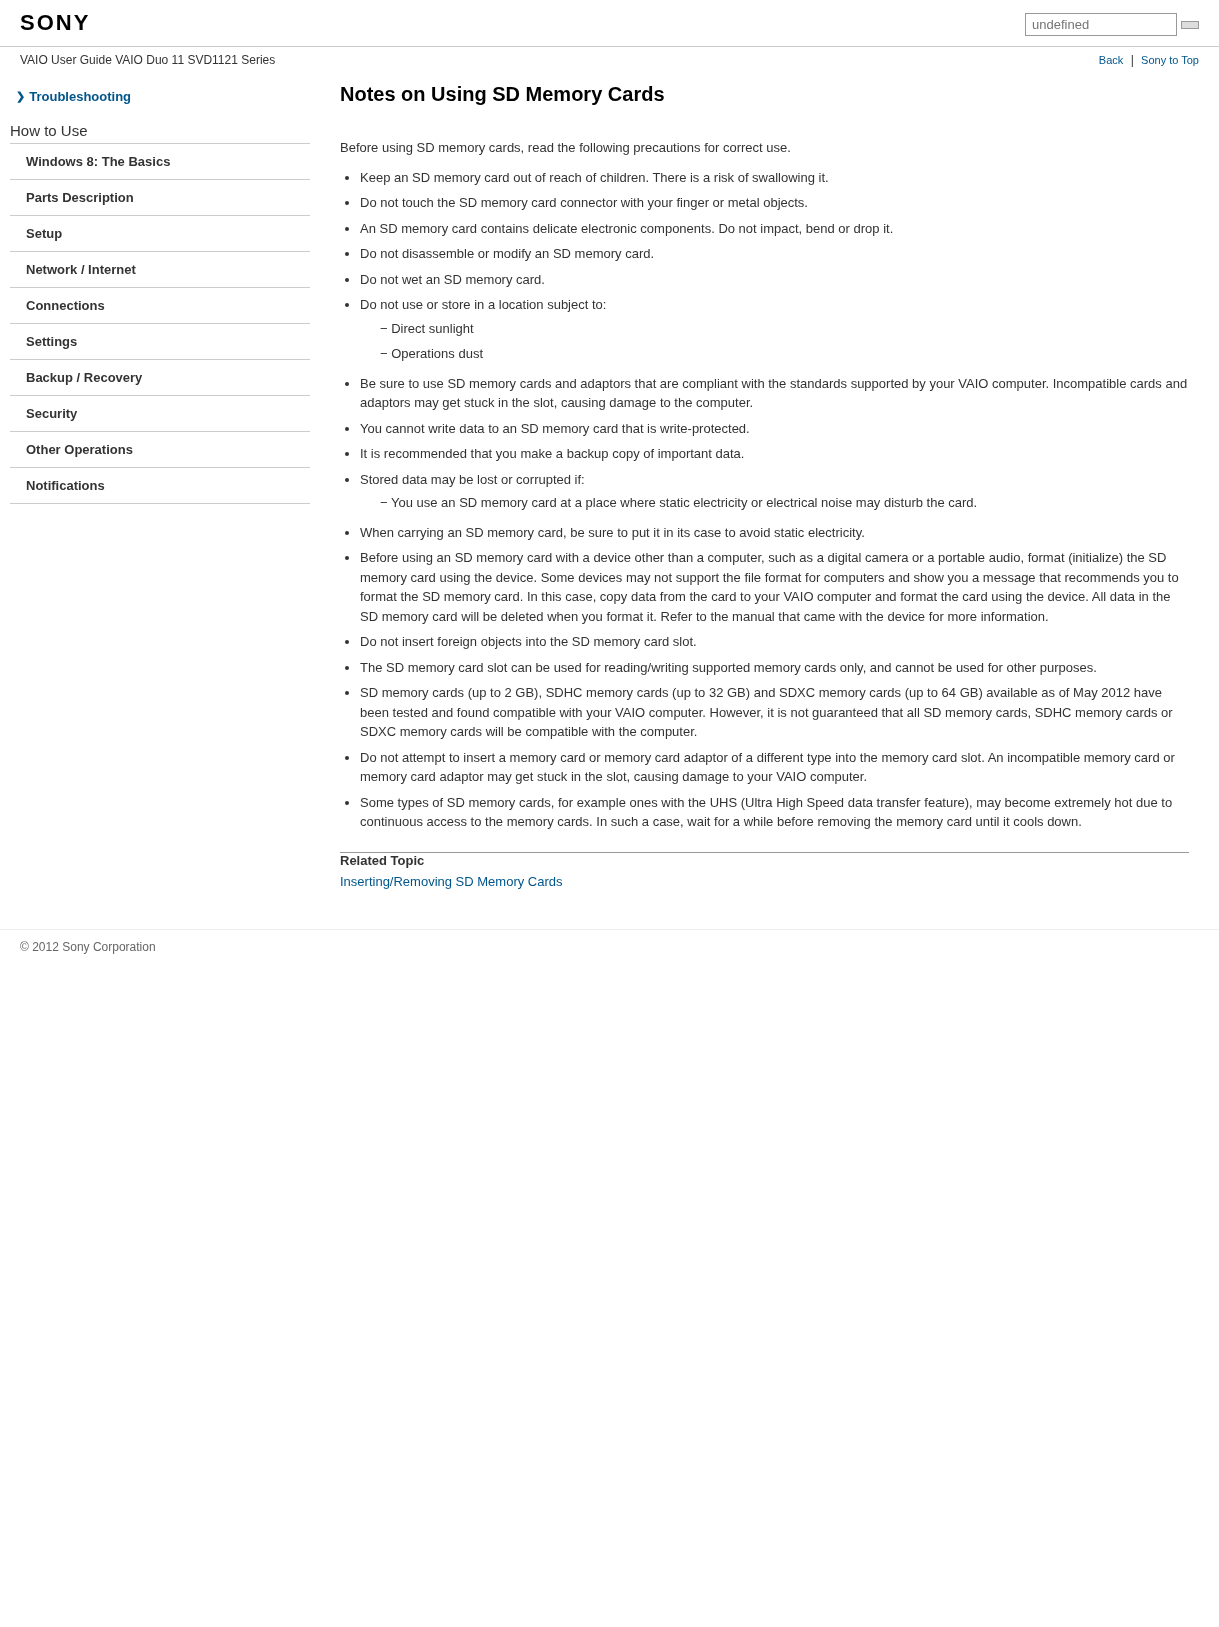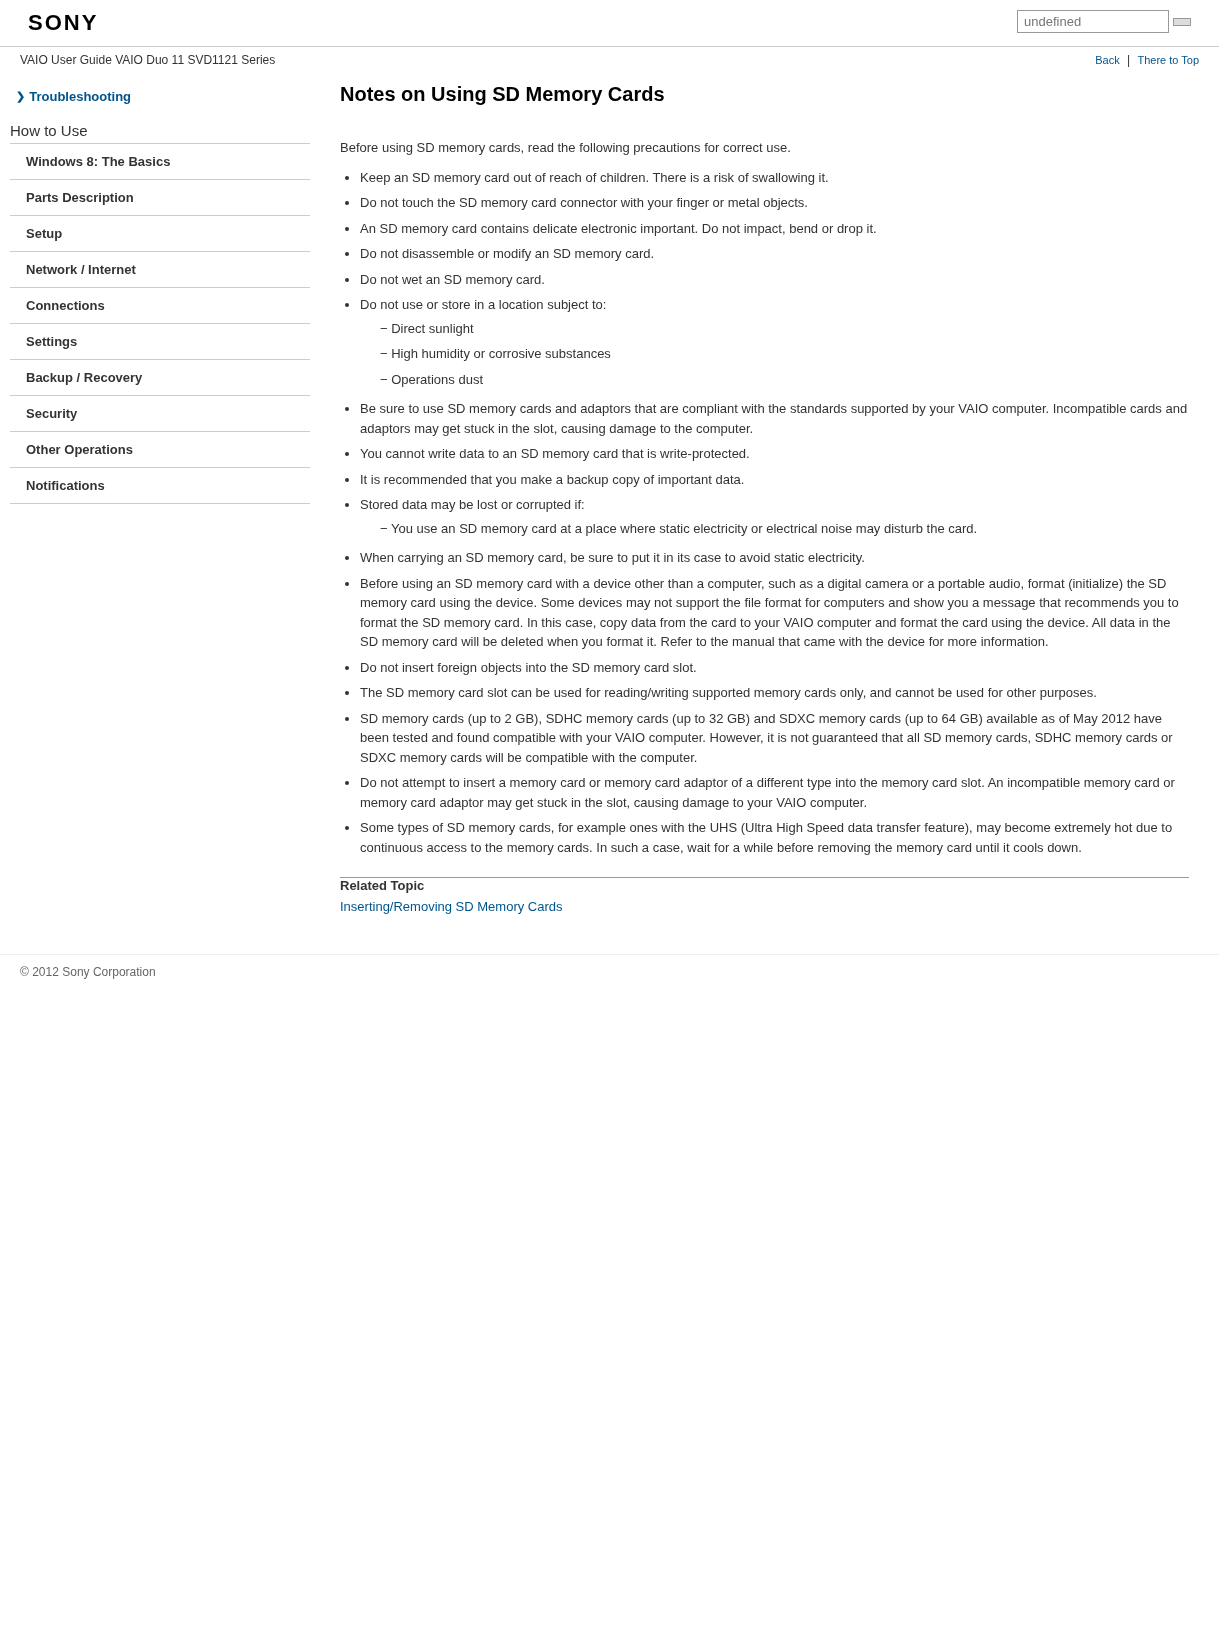--- a/index.html
+++ b/index.html
@@ -1,23 +1,23 @@
 <!DOCTYPE html>
 <html><head>
   <meta charset="utf-8">
   <style>
     * { margin: 0; padding: 0; box-sizing: border-box; }
     body { font-family: Arial, Helvetica, sans-serif; font-size: 13px; color: #333; background: #fff; }
 
     
     #header {
       display: flex;
-      align-items: flex-start;
+      align-items: flex-end;
       justify-content: space-between;
-      padding: 10px 28px;
+      padding: 10px 20px;
       border-bottom: 1px solid #ccc;
     }
     #header .logo {
       font-size: 22px;
       font-weight: bold;
       letter-spacing: 2px;
       color: #000;
     }
     #header .search-area {
       display: flex;
@@ -167,21 +167,21 @@
     <input type="text" placeholder="undefined" style="">
     <button></button>
   </div>
 </div>
 
 <div id="subheader">
   <span>VAIO User Guide VAIO Duo 11 SVD1121 Series</span>
   <div class="nav-links">
     <a href="#">Back</a>
     <span> | </span>
-    <a href="#">There to Top</a>
+    <a href="#">Sony to Top</a>
   </div>
 </div>
 
 <div id="layout">
 
   <div id="sidebar">
     <div class="sidebar-troubleshooting">Troubleshooting</div>
     <div class="sidebar-section-title">How to Use</div>
     <hr class="sidebar-divider">
     <div class="sidebar-item">Windows 8: The Basics</div>
@@ -195,28 +195,27 @@
     <div class="sidebar-item">Other Operations</div>
     <div class="sidebar-item">Notifications</div>
   </div>
 
   <div id="main">
     <h1>Notes on Using SD Memory Cards</h1>
     <p class="intro">Before using SD memory cards, read the following precautions for correct use.</p>
     <ul>
       <li>Keep an SD memory card out of reach of children. There is a risk of swallowing it.</li>
       <li>Do not touch the SD memory card connector with your finger or metal objects.</li>
-      <li>An SD memory card contains delicate electronic important. Do not impact, bend or drop it.</li>
+      <li>An SD memory card contains delicate electronic components. Do not impact, bend or drop it.</li>
       <li>Do not disassemble or modify an SD memory card.</li>
       <li>Do not wet an SD memory card.</li>
       <li>
         <span>Do not use or store in a location subject to:</span>
         <ul class="sub-list">
           <li>Direct sunlight</li>
-          <li>High humidity or corrosive substances</li>
           <li>Operations dust</li>
         </ul>
       </li>
       <li>Be sure to use SD memory cards and adaptors that are compliant with the standards supported by your VAIO computer. Incompatible cards and adaptors may get stuck in the slot, causing damage to the computer.</li>
       <li>You cannot write data to an SD memory card that is write-protected.</li>
       <li>It is recommended that you make a backup copy of important data.</li>
       <li>
         <span>Stored data may be lost or corrupted if:</span>
         <ul class="sub-list">
           <li>You use an SD memory card at a place where static electricity or electrical noise may disturb the card.</li>

